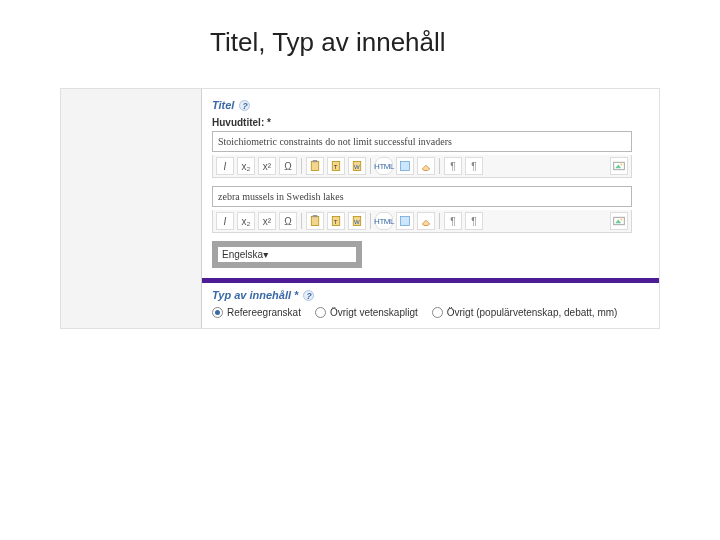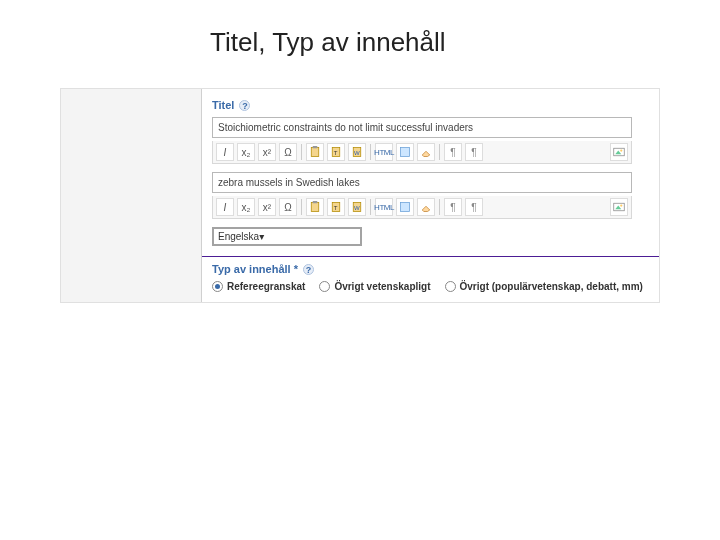--- a/index.html
+++ b/index.html
@@ -21,29 +21,30 @@
     background: #f4f4f4;
     border: 1px solid #e0e0e0;
     padding: 0;
   }
   .inner-panel {
     margin: 0 0 0 140px;
     background: #fff;
     border-left: 1px solid #d0d0d0;
   }
   .section {
-    border-top: 1px solid #4c1d95;
+    border-top: 5px solid #4c1d95;
     padding: 6px 10px 10px 10px;
   }
   .section:first-child { border-top: none; padding-top: 10px;}
   .section-head {
     font-size: 11px;
     font-weight: bold;
     color: #3a6aa8;
     margin-bottom: 6px;
+    font-style: italic;
   }
   .help-q {
     color: #3a6aa8;
     background: #e6edf7;
     border: 1px solid #b0c4e0;
     border-radius: 50%;
     display: inline-block;
     width: 11px; height: 11px;
     line-height: 11px;
     font-size: 9px;
@@ -59,20 +60,21 @@
   }
   .text-input {
     width: 100%;
     max-width: 420px;
     border: 1px solid #b8b8b8;
     background: #fff;
     font-size: 10px;
     color: #444;
     padding: 4px 5px;
     margin-bottom: 3px;
+    font-family: Liberation Serif, serif;
   }
   .ed-toolbar {
     display: flex;
     align-items: center;
     gap: 3px;
     background: #f7f7f7;
     border: 1px solid #d8d8d8;
     border-top: none;
     max-width: 420px;
     padding: 2px 3px;
@@ -90,23 +92,24 @@
   .tb-sep {
     width: 1px; height: 16px;
     background: #ccc;
     margin: 0 1px;
   }
   .tb-html {
     font-size: 8px;
     color: #3a6aa8;
     letter-spacing: -0.5px;
     padding: 0 1px;
+    border-radius: 7px;
   }
   .select-wrap {
-    border: 2px solid #a3a3a3;
+    border: 6px solid #a3a3a3;
     background: #fff;
     font-size: 10px;
     color: #333;
     padding: 2px 4px;
     width: 150px;
     display: flex;
     align-items: center;
     cursor: pointer;
   }
   .radio-row {
@@ -115,21 +118,20 @@
     align-items: center;
     font-size: 10px;
     color: #333;
     flex-wrap: wrap;
   }
   .radio-item {
     display: flex;
     align-items: flex-start;
     gap: 4px;
     cursor: pointer;
-    font-weight: bold;
   }
   .radio {
     width: 11px; height: 11px;
     border: 1px solid #888;
     border-radius: 50%;
     display: flex; align-items: center; justify-content: center;
     background: #fff;
   }
   .radio.checked::after {
     content: "";
@@ -146,20 +148,21 @@
 
 <div class="form-area">
   <div class="inner-panel">
 
     <div class="section">
       <div class="section-head">
         <span>Titel</span>
         <span class="help-q">?</span>
       </div>
 
+      <span class="field-label">Huvudtitel: *</span>
       <input type="text" class="text-input" value="Stoichiometric constraints do not limit successful invaders" style="">
 
       <div class="ed-toolbar">
         <div class="tb-btn" style="font-style:italic">I</div>
         <div class="tb-btn">x₂</div>
         <div class="tb-btn">x²</div>
         <div class="tb-btn">Ω</div>
         <div class="tb-sep"></div>
         <div class="tb-btn">
             <svg class="ico-svg" viewBox="0 0 16 16">

